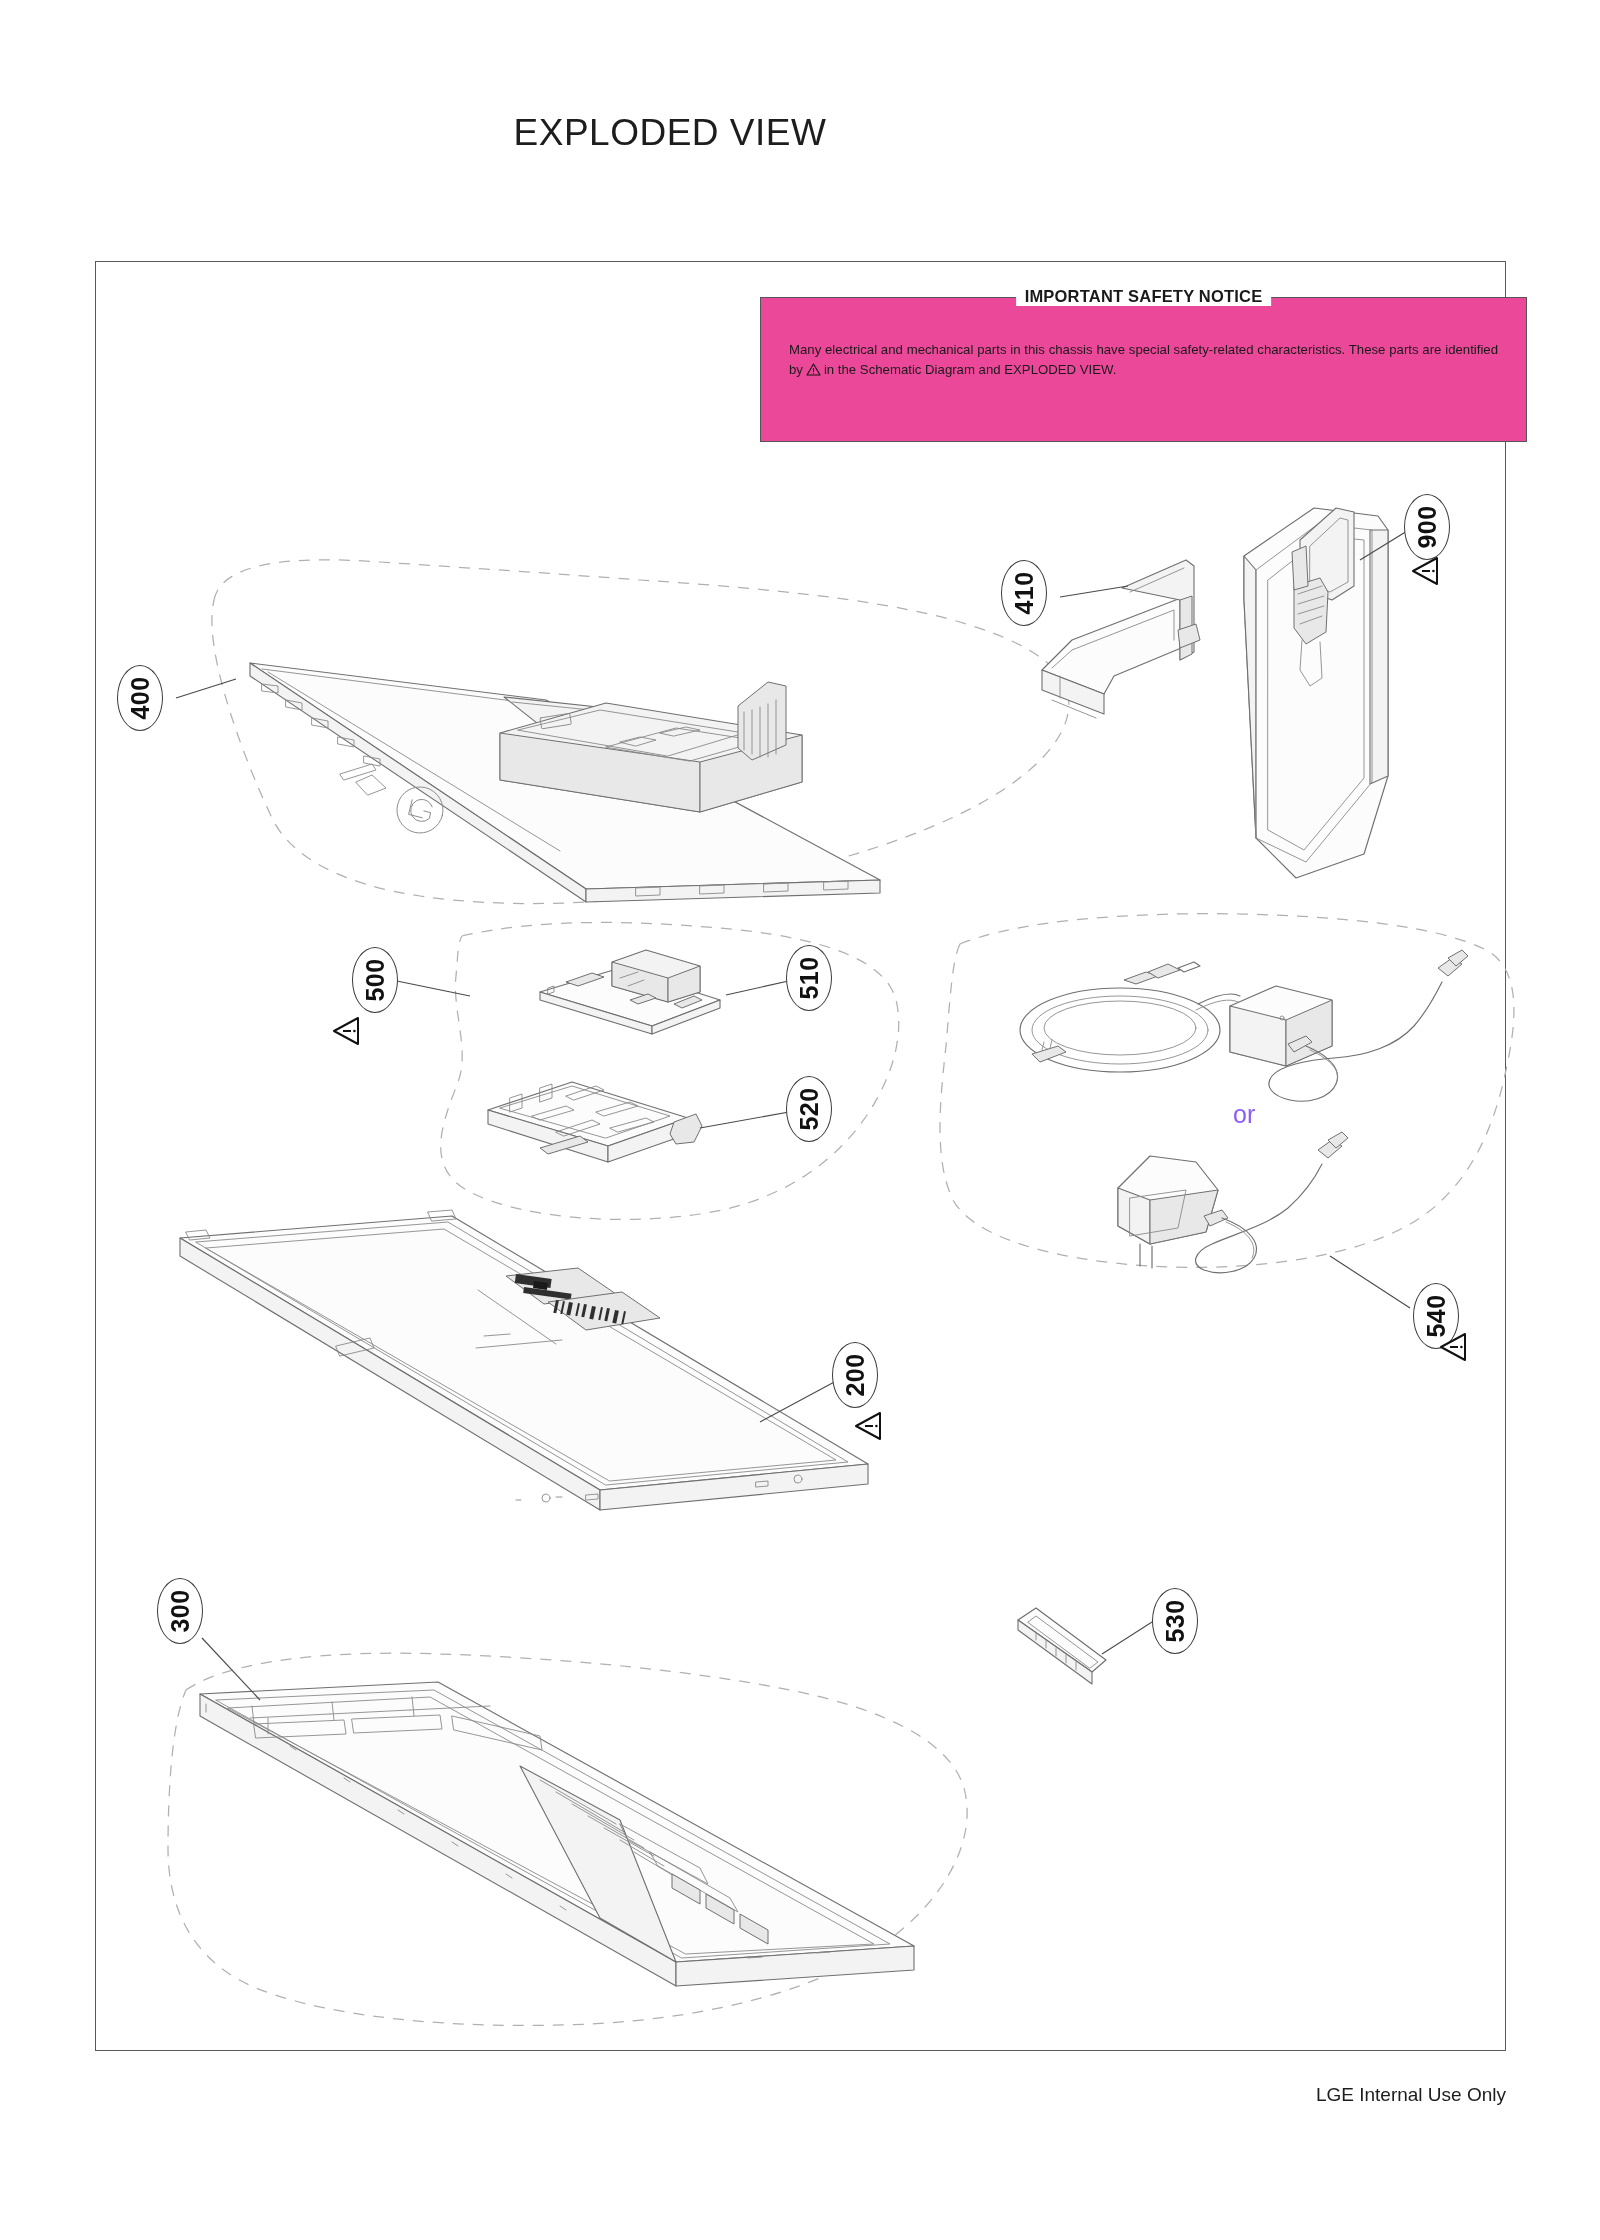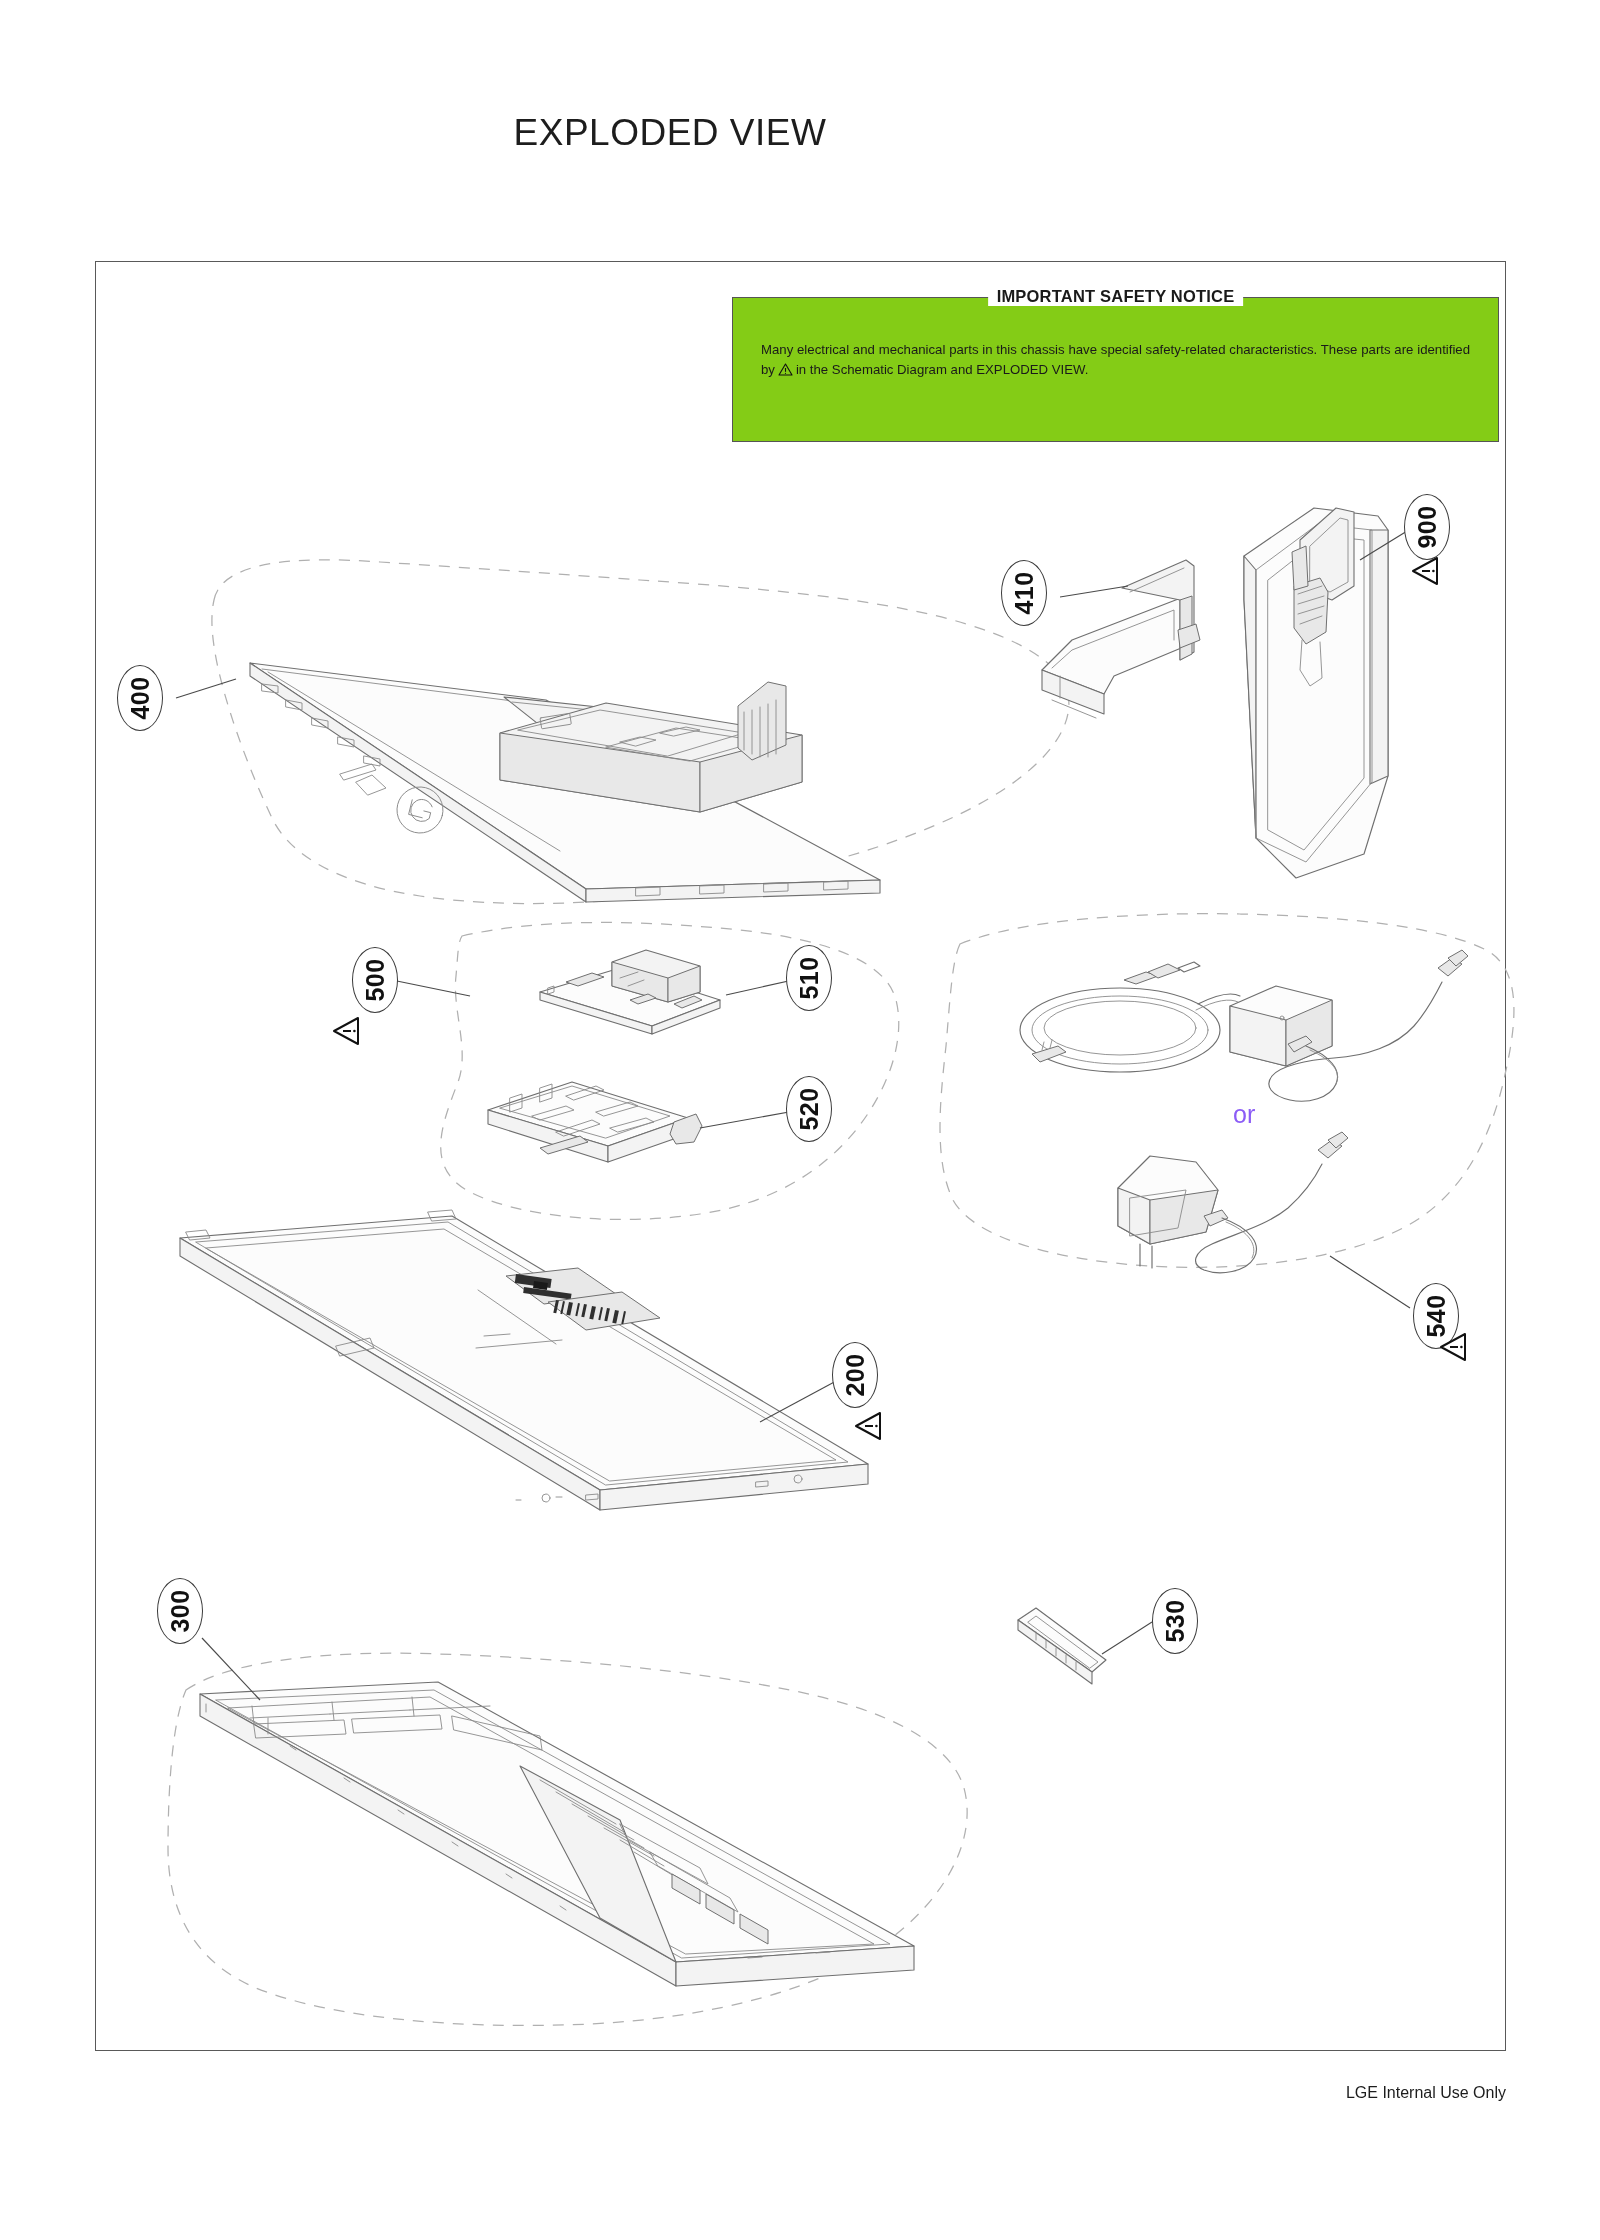--- a/index.html
+++ b/index.html
@@ -37,27 +37,27 @@
     width: 1411px;
     height: 1790px;
     border: 1.6px solid #595959;
     box-sizing: border-box;
     background: #fff;
   }
 
   
   #safety-notice {
     position: absolute;
-    left: 732px;
+    left: 760px;
     top: 297px;
     width: 767px;
     height: 145px;
     border: 1.4px solid #555;
     box-sizing: border-box;
-    background: #84cc16;
+    background: #ec4899;
   }
   #safety-notice-title {
     position: absolute;
     left: 50%;
     transform: translateX(-50%);
     top: -11px;
     background: #fff;
     padding: 0 9px;
     font-size: 16.5px;
     font-weight: bold;
@@ -124,21 +124,21 @@
     top: 1100px;
     font-size: 25px;
     color: #8b5cf6;
   }
 
   
   #footer-note {
     position: absolute;
     right: 94px;
     top: 2084px;
-    font-size: 16px;
+    font-size: 19px;
     color: #1d1d1d;
     text-align: right;
   }
 </style>
 </head>
 <body>
 
 <div id="page-title">EXPLODED VIEW</div>
 
 <div id="drawing-frame"></div>

